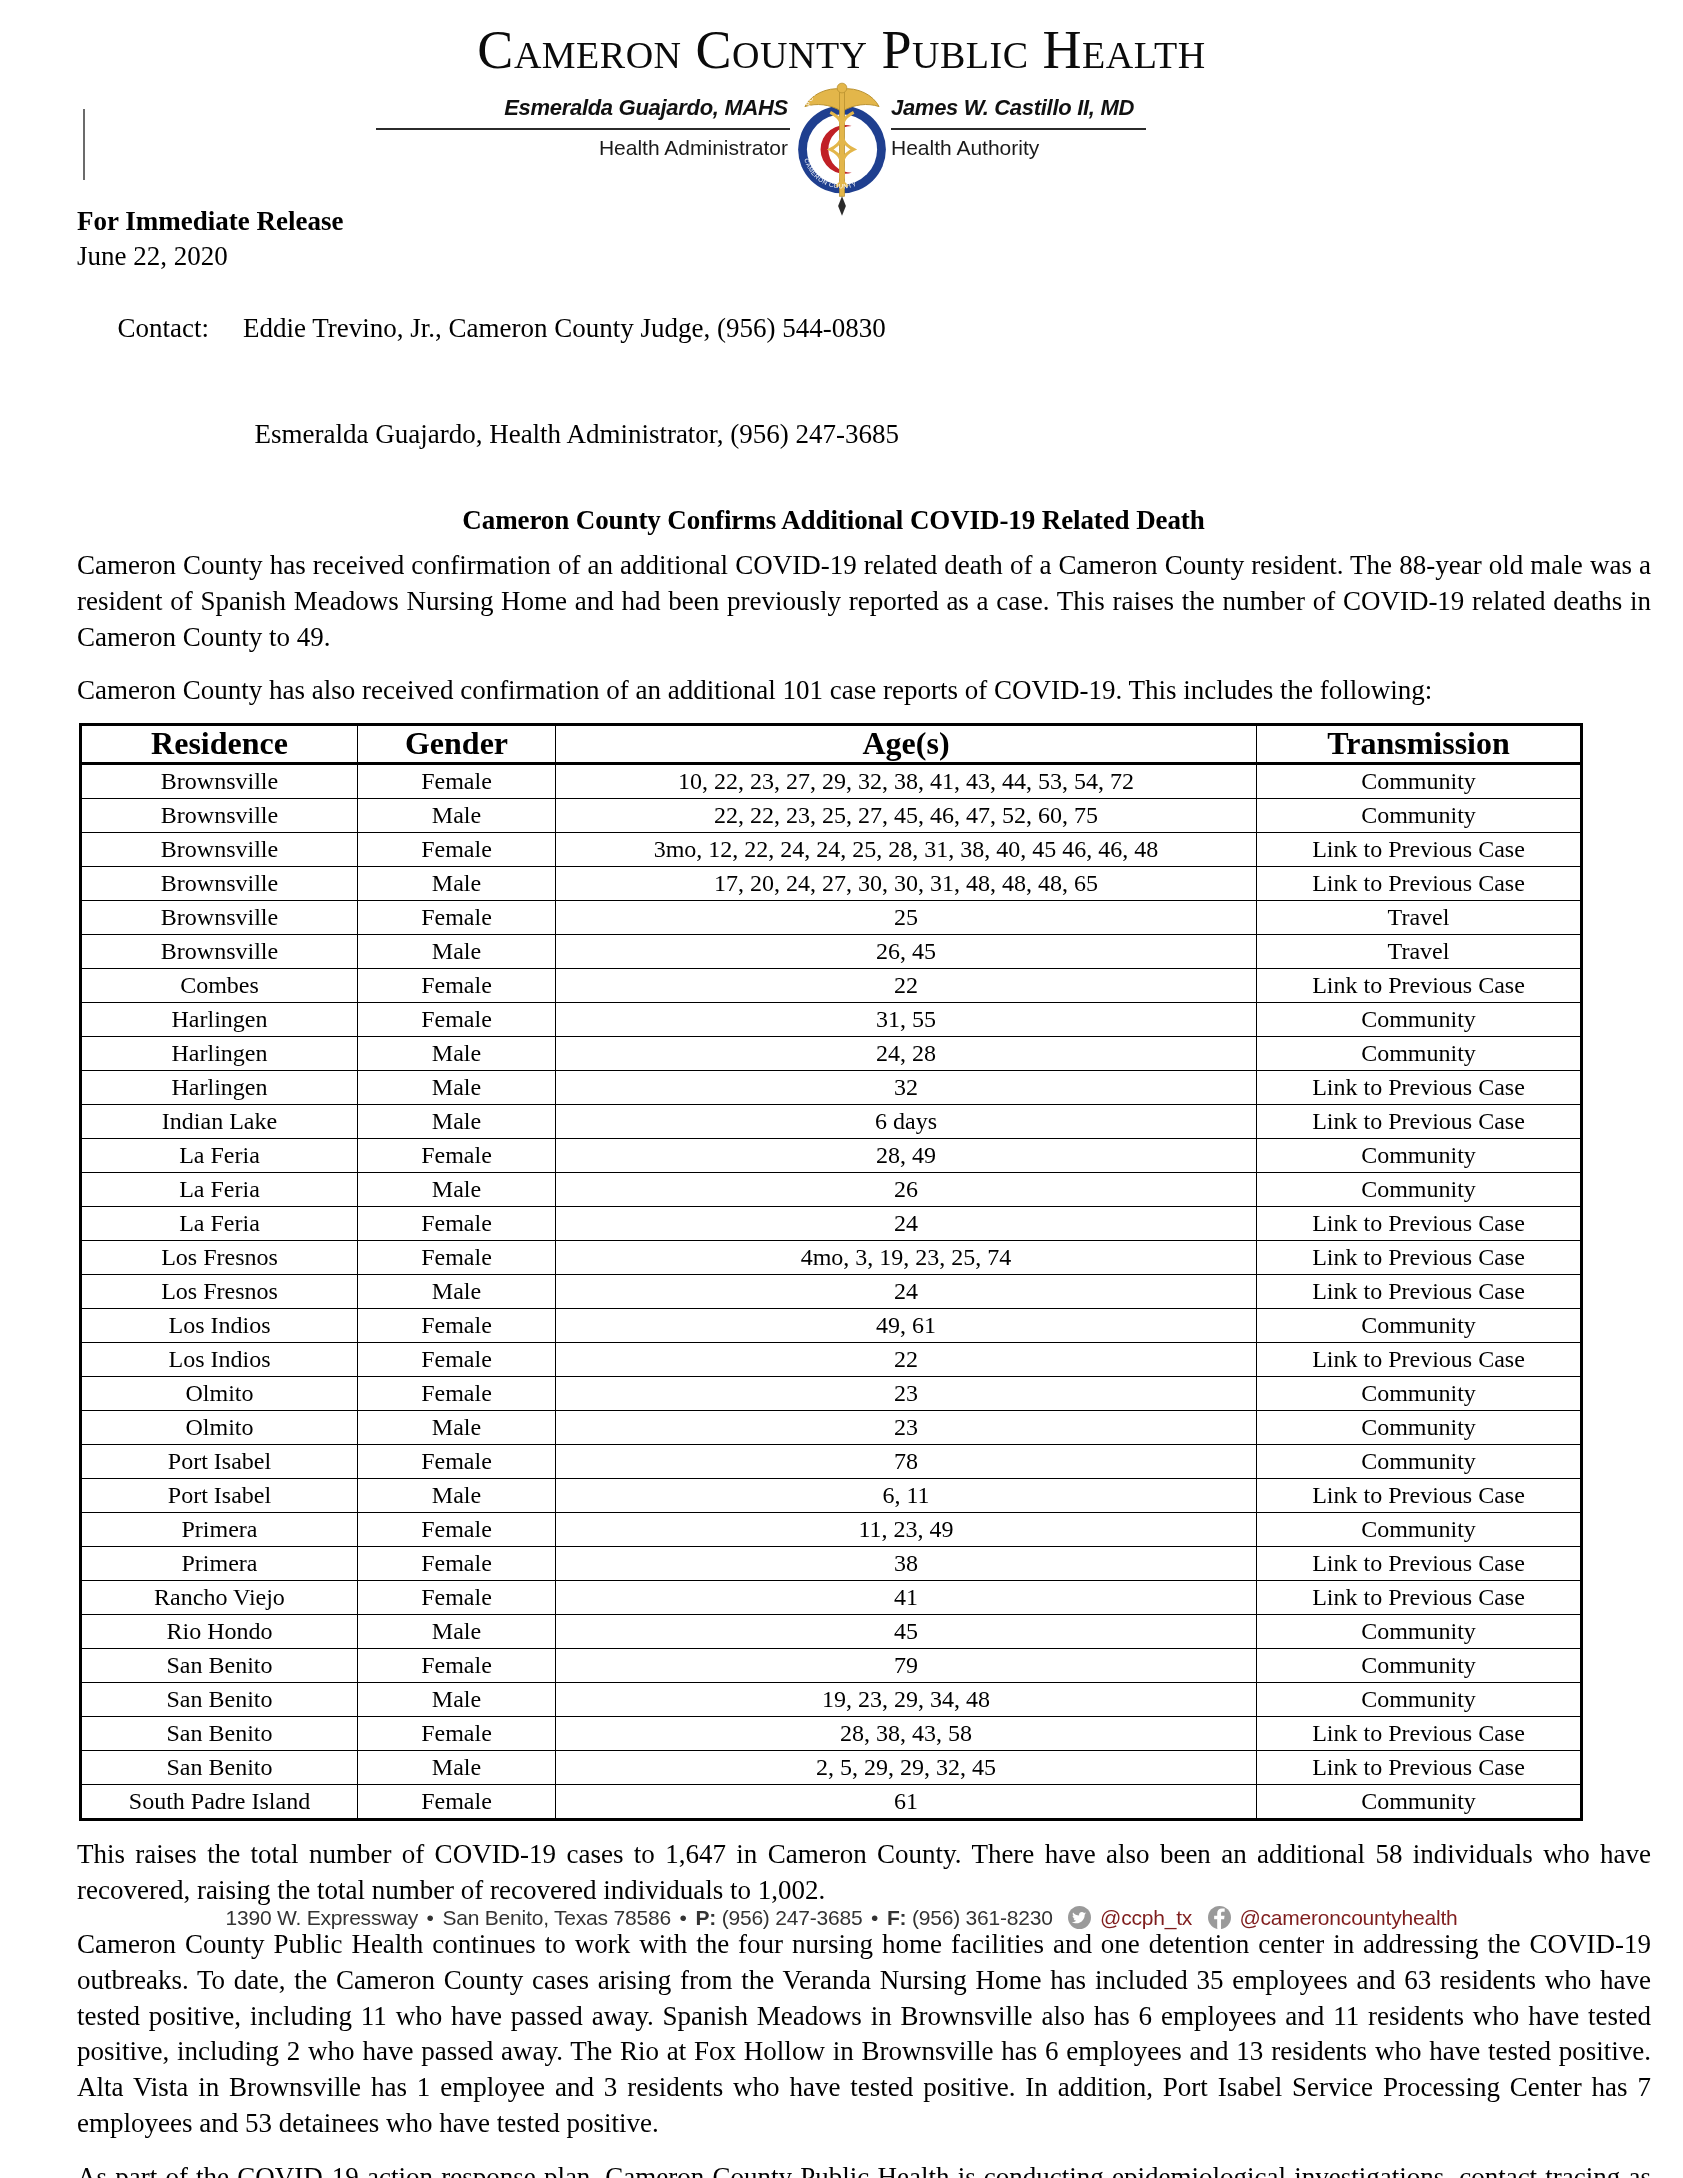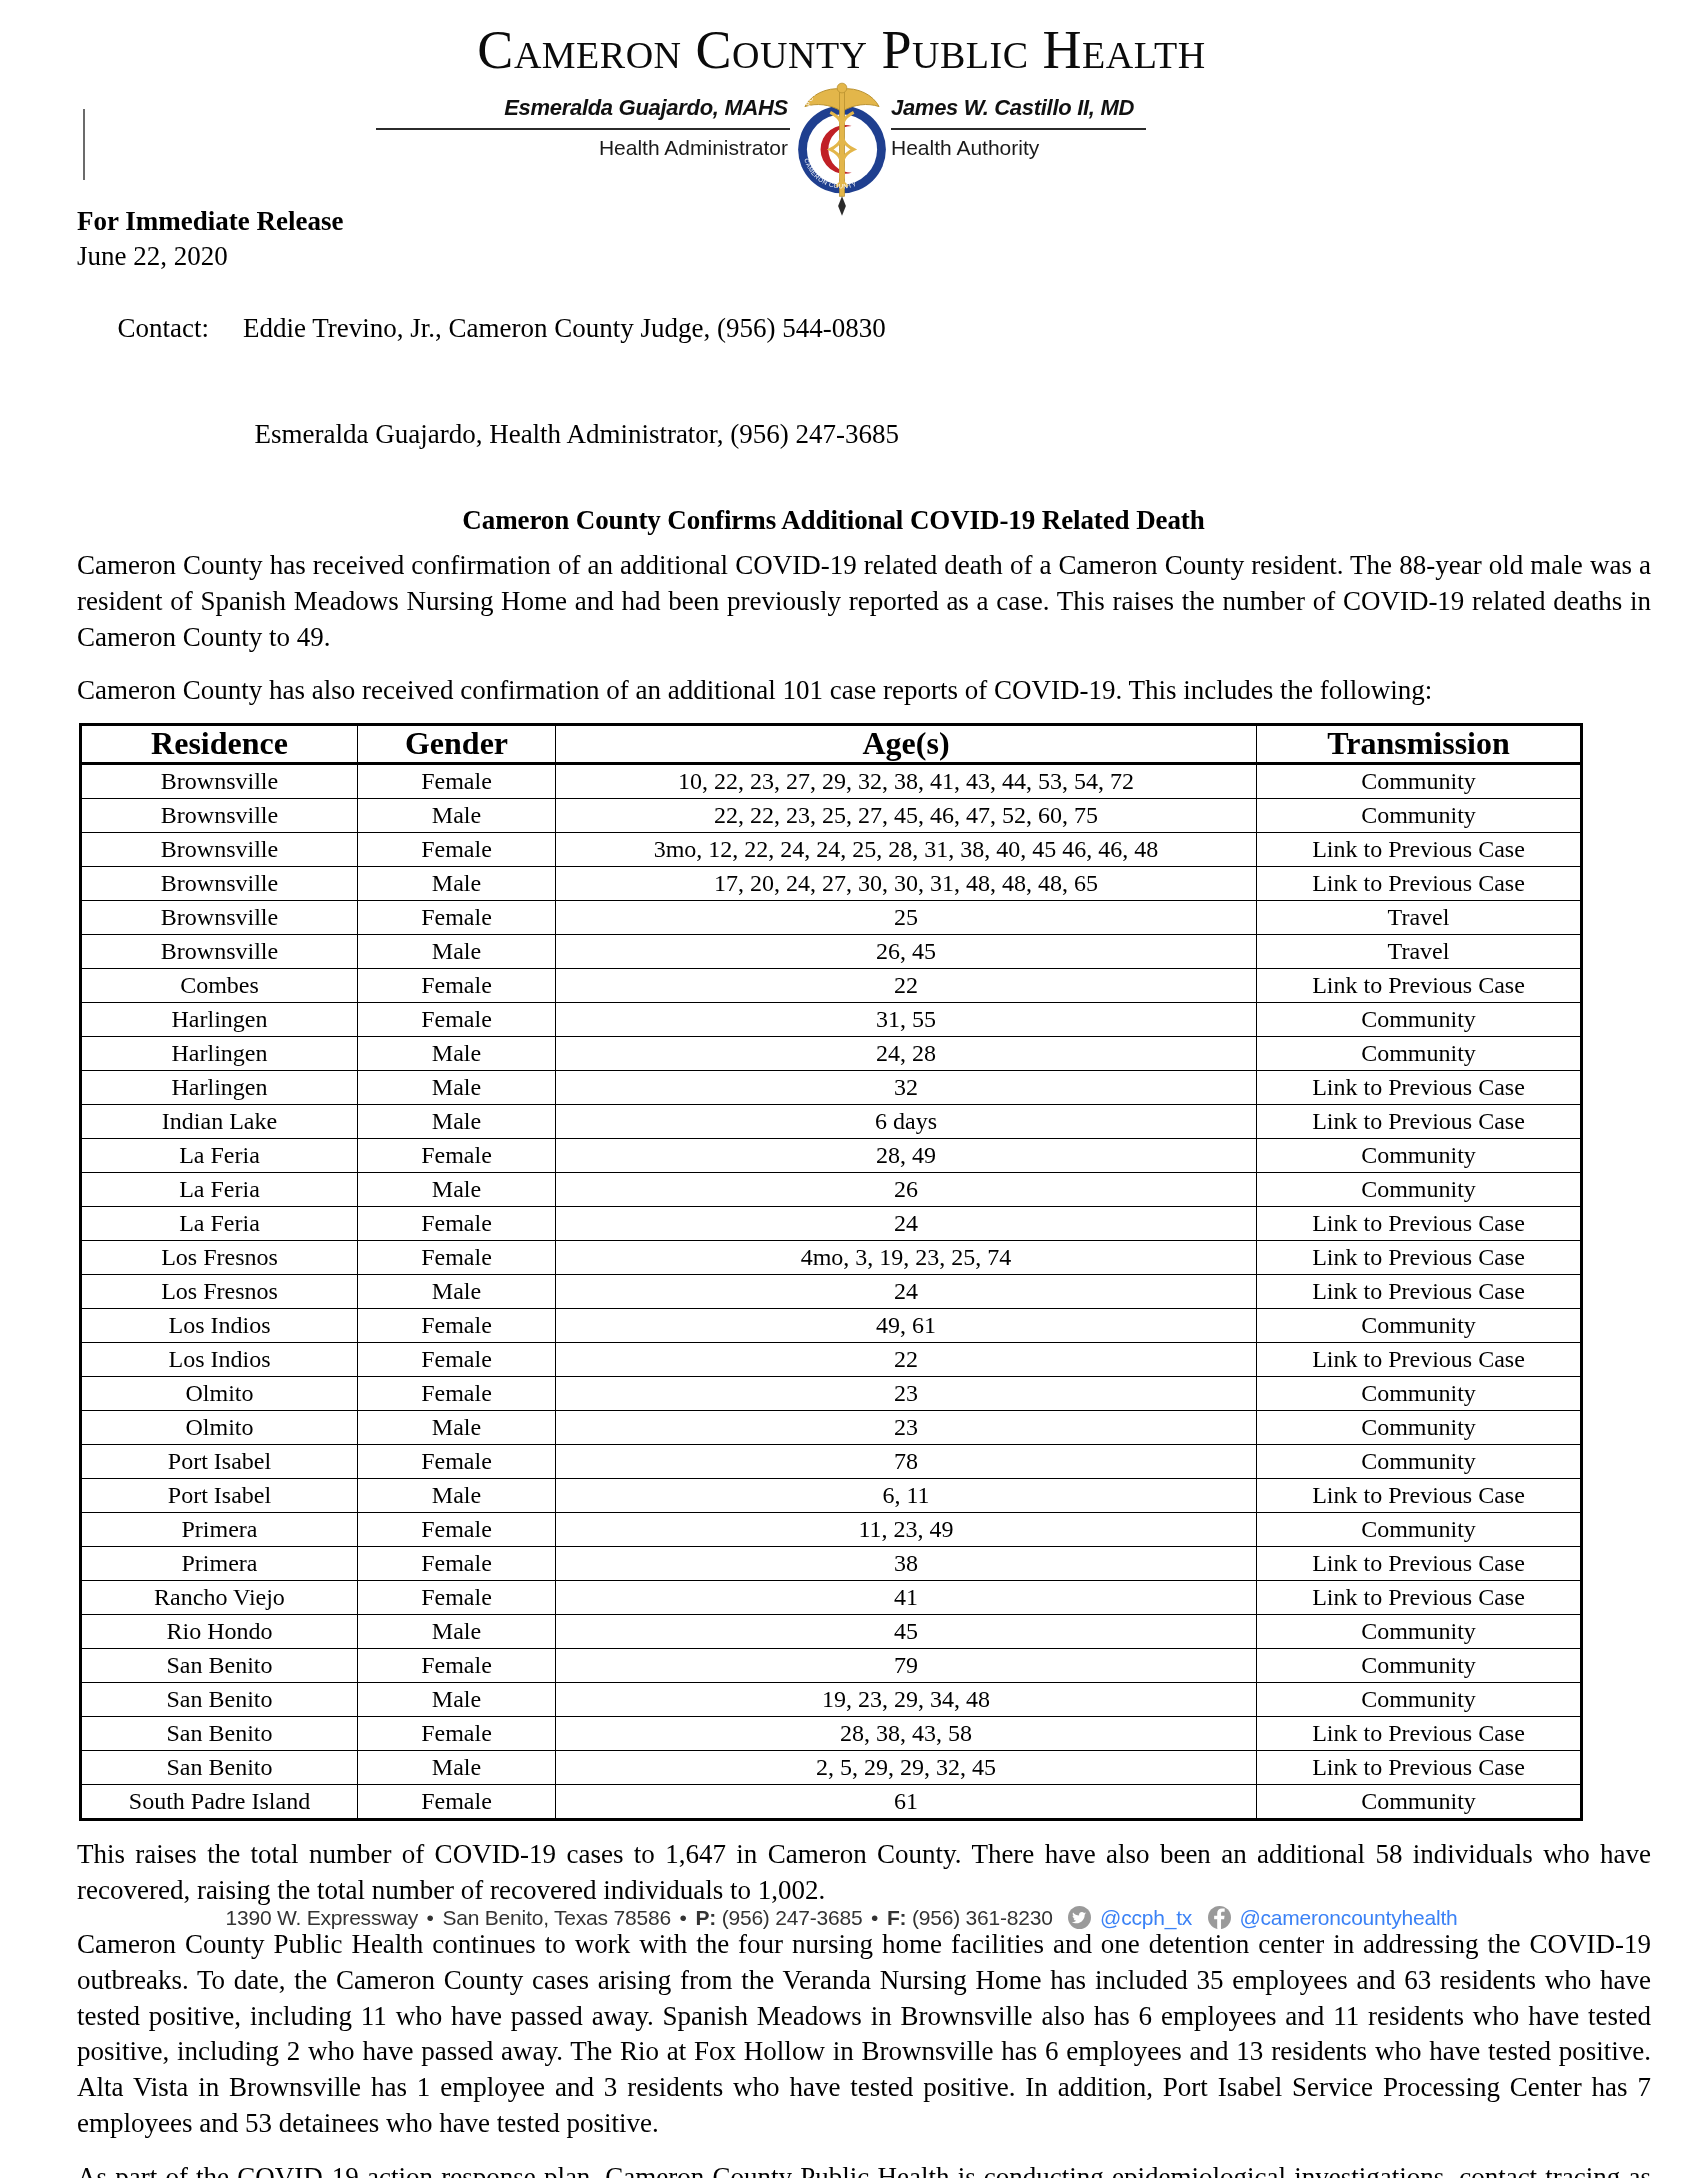--- a/index.html
+++ b/index.html
@@ -173,21 +173,21 @@
   }
   .footer b { font-weight: bold; }
   .footer .sep { padding: 0 3px; }
   .soc {
     display: inline-block;
     vertical-align: -4px;
     width: 23px;
     height: 23px;
     margin: 0 3px 0 10px;
   }
-  .handle { color: #3b82f6; }
+  .handle { color: #7f1d1d; }
 </style>
 </head>
 <body>
 
 <div class="page">
 
   <div class="margin-bar"></div>
 
   <div class="letterhead">
     <div class="org-title">Cameron County Public Health</div>

